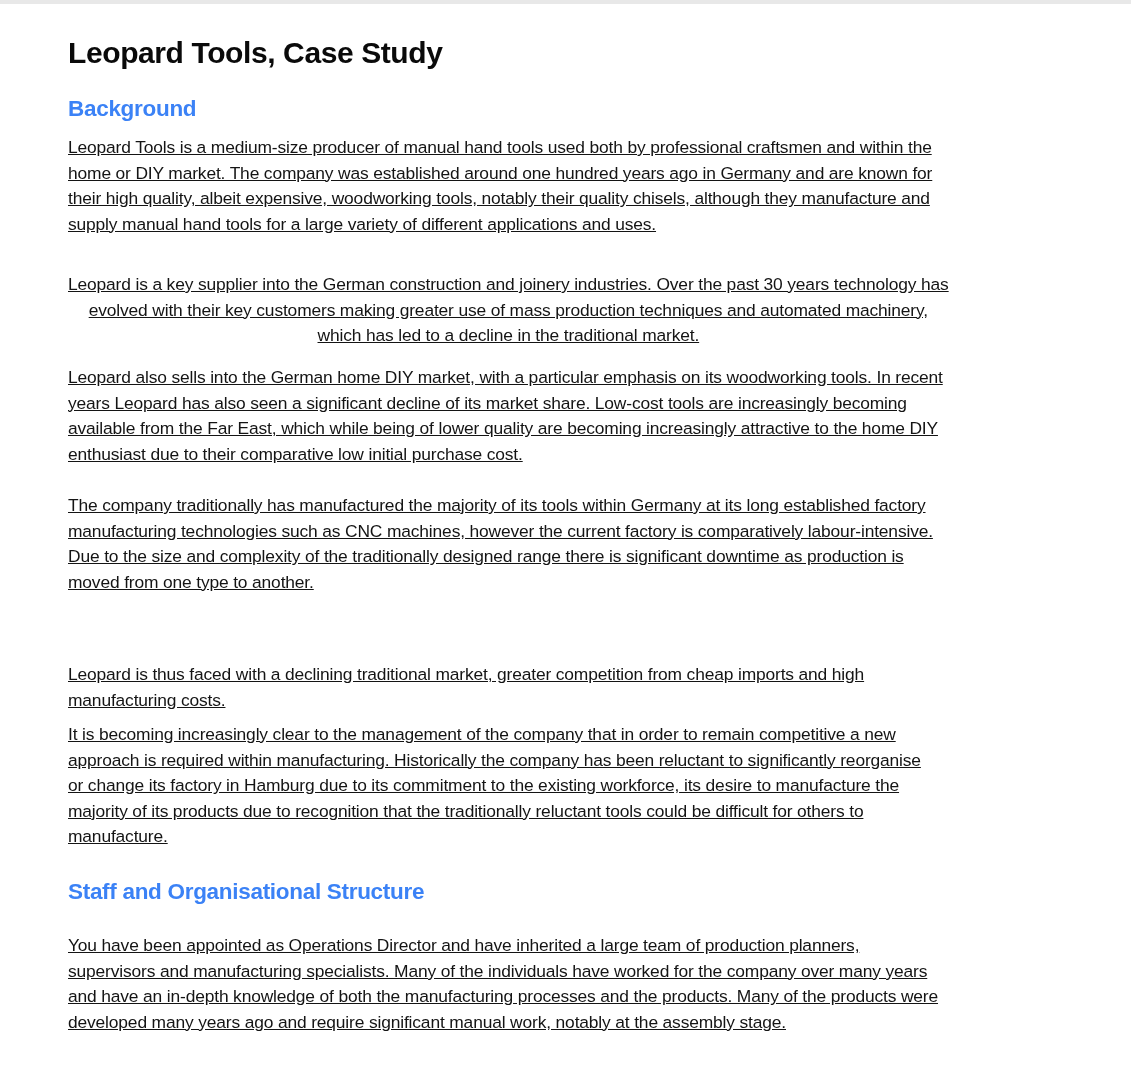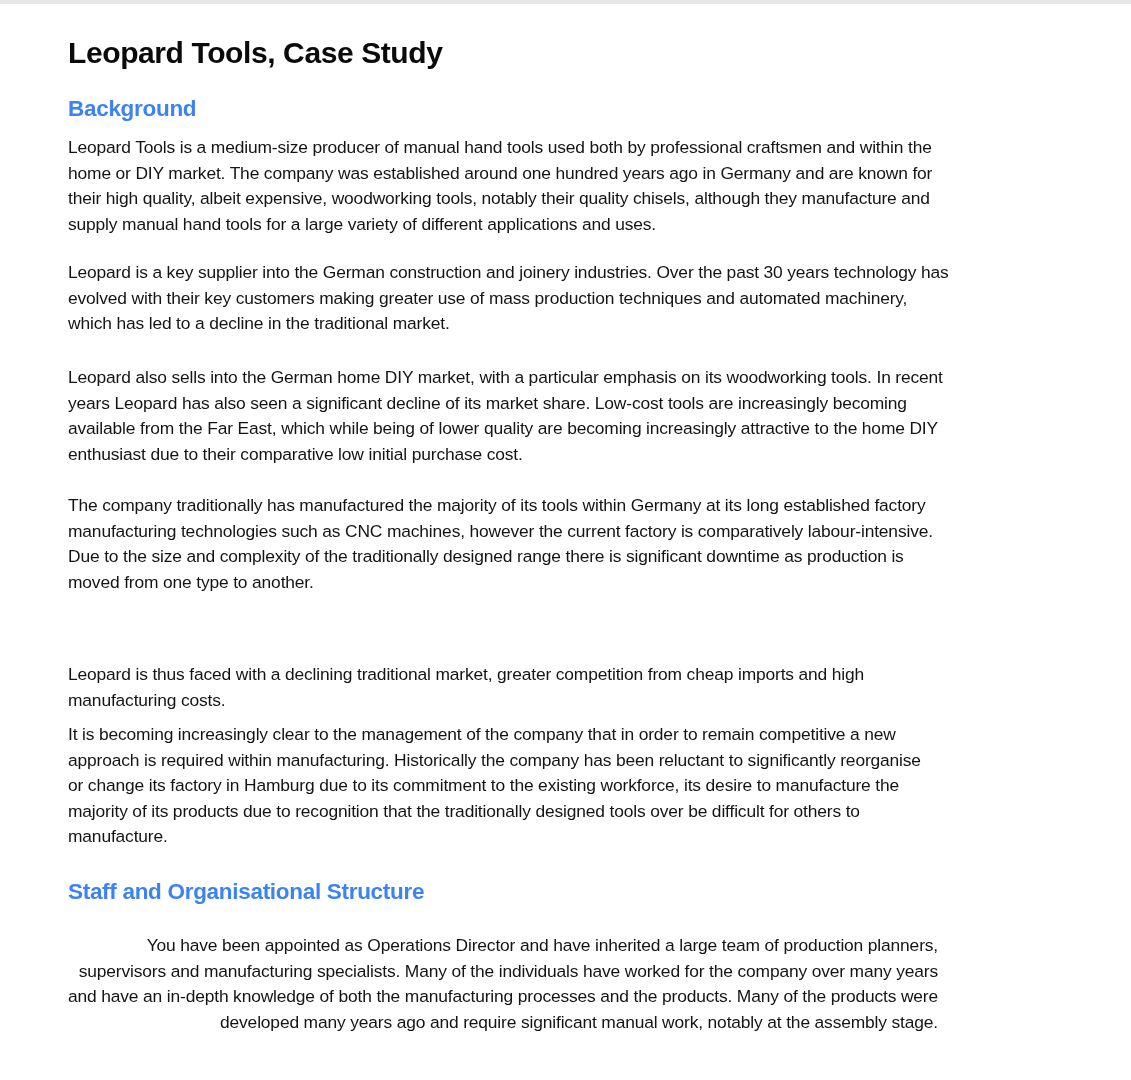--- a/index.html
+++ b/index.html
@@ -56,41 +56,42 @@
     left: 0;
     margin: 0;
   }
   .line {
     display: block;
     font-size: 17.4px;
     line-height: 25.6px;
     white-space: nowrap;
     letter-spacing: -0.15px;
     color: #141414;
+    text-decoration: underline;
   }
 </style>
 </head>
 <body>
 
 <div class="top-bar"></div>
 
 <div class="page">
 
   <h1 class="doc-title">Leopard Tools, Case Study</h1>
 
   <h2 class="section-heading" style="top:70px;">Background</h2>
 
   <p class="para" style="top:111px;">
     <span class="line">Leopard Tools is a medium-size producer of manual hand tools used both by professional craftsmen and within the</span>
     <span class="line">home or DIY market.  The company was established around one hundred years ago in Germany and are known for</span>
     <span class="line">their high quality, albeit expensive, woodworking tools, notably their quality chisels, although they manufacture and</span>
     <span class="line">supply manual hand tools for a large variety of different applications and uses.</span>
   </p>
 
-  <p class="para" style="top:236px;">
+  <p class="para" style="top:248px;text-align:center;">
     <span class="line">Leopard is a key supplier into the German construction and joinery industries.  Over the past 30 years technology has</span>
     <span class="line">evolved with their key customers making greater use of mass production techniques and automated machinery,</span>
     <span class="line">which has led to a decline in the traditional market.</span>
   </p>
 
   <p class="para" style="top:341px;">
     <span class="line">Leopard also sells into the German home DIY market, with a particular emphasis on its woodworking tools.  In recent</span>
     <span class="line">years Leopard has also seen a significant decline of its market share.  Low-cost tools are increasingly becoming</span>
     <span class="line">available from the Far East, which while being of lower quality are becoming increasingly attractive to the home DIY</span>
     <span class="line">enthusiast due to their comparative low initial purchase cost.</span>
@@ -105,26 +106,26 @@
 
   <p class="para" style="top:638px;">
     <span class="line">Leopard is thus faced with a declining traditional market, greater competition from cheap imports and high</span>
     <span class="line">manufacturing costs.</span>
   </p>
 
   <p class="para" style="top:698px;">
     <span class="line">It is becoming increasingly clear to the management of the company that in order to remain competitive a new</span>
     <span class="line">approach is required within manufacturing.  Historically the company has been reluctant to significantly reorganise</span>
     <span class="line">or change its factory in Hamburg due to its commitment to the existing workforce, its desire to manufacture the</span>
-    <span class="line">majority of its products due to recognition that the traditionally designed tools over be difficult for others to</span>
+    <span class="line">majority of its products due to recognition that the traditionally reluctant tools could be difficult for others to</span>
     <span class="line">manufacture.</span>
   </p>
 
   <h2 class="section-heading" style="top:853px;">Staff and Organisational Structure</h2>
 
-  <p class="para" style="top:909px;text-align:right;">
+  <p class="para" style="top:909px;">
     <span class="line">You have been appointed as Operations Director and have inherited a large team of production planners,</span>
     <span class="line">supervisors and manufacturing specialists.  Many of the individuals have worked for the company over many years</span>
     <span class="line">and have an in-depth knowledge of both the manufacturing processes and the products.  Many of the products were</span>
     <span class="line">developed many years ago and require significant manual work, notably at the assembly stage.</span>
   </p>
 
 </div>
 
 </body></html>

